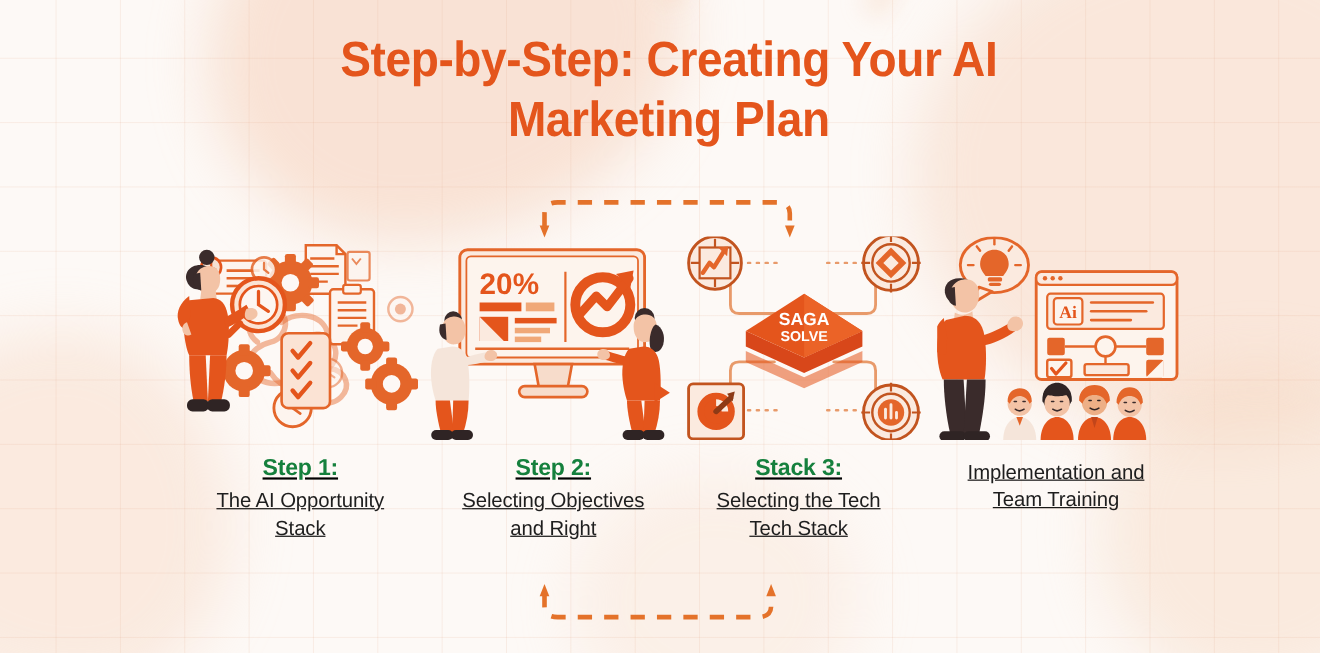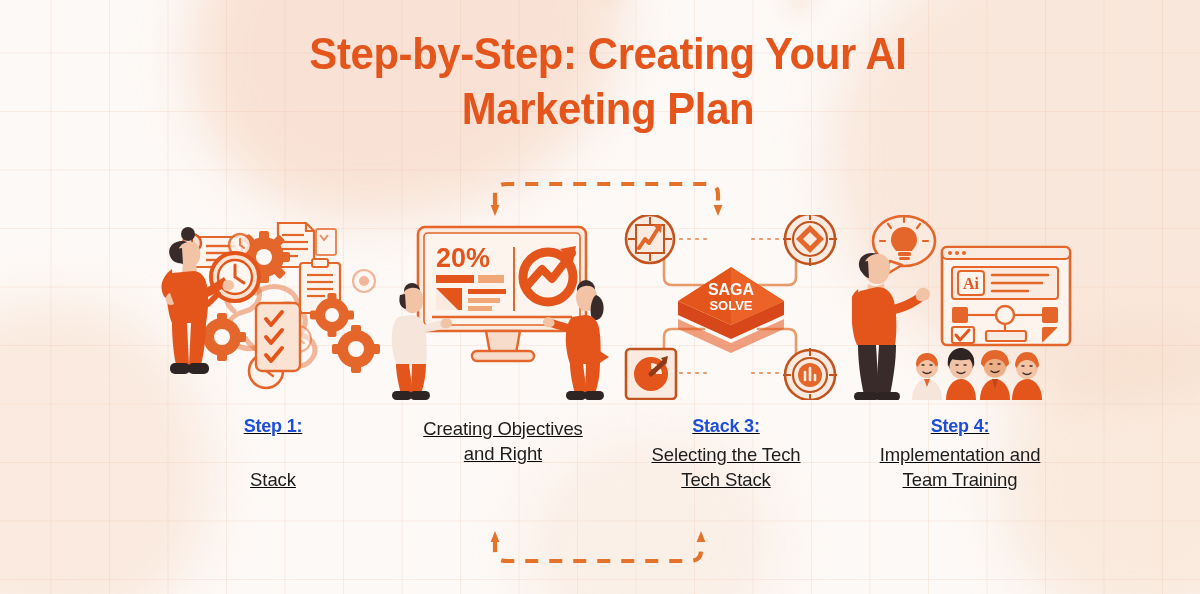--- a/index.html
+++ b/index.html
@@ -59,21 +59,21 @@
   #steps-row{position:absolute;left:0;top:215px;width:1200px;height:300px;z-index:4;
              display:flex;align-items:flex-start;}
   .step-col{width:226px;position:relative;display:flex;flex-direction:column;align-items:center;text-decoration:underline;}
   #step-col-1{margin-left:160px;}
   #step-col-2{margin-left:4px;}
   #step-col-3{margin-left:2px;align-items:flex-end;}
   #step-col-4{margin-left:8px;align-items:flex-end;}
   .art{width:226px;height:185px;position:relative;}
   .art svg{position:absolute;left:0;top:0;}
   .caption{width:236px;text-align:center;margin-top:13px;}
-  .step-title{font-size:18px;font-weight:bold;color:#1d4ed8;line-height:26px;letter-spacing:-.2px;}
+  .step-title{font-size:21px;font-weight:bold;color:#15803d;line-height:26px;letter-spacing:-.2px;}
   .step-desc{font-size:18.5px;color:#1e1e1e;line-height:25px;margin-top:3px;letter-spacing:-.1px;}
 
   
   #play-arrow{position:absolute;left:594px;top:347px;z-index:6;}
 </style>
 </head>
 <body>
 
 <div id="bg-layer">
   <div class="bg-base"></div>
@@ -248,21 +248,21 @@
           <path d="M12 108 h15 l2 42 h-13 c-3 -14 -4 -30 -4 -42 z" fill="#E4551C"></path>
           <path d="M31 108 h15 c0 14 -2 30 -5 42 h-12 z" fill="#E4551C"></path>
           <rect x="10" y="148" width="20" height="11" rx="5" fill="#2F2424"></rect>
           <rect x="28" y="148" width="21" height="11" rx="5" fill="#2F2424"></rect>
         </g>
       </svg>
     </div>
     <div class="caption">
       <div class="step-title">Step 1:</div>
       <div class="step-desc">
-        <br>
+        <span>The AI Opportunity</span><br>
         <span>Stack</span>
       </div>
     </div>
   </div>
 
   <div class="step-col" id="step-col-2">
     <div class="art">
       <svg width="226" height="185" viewBox="0 0 226 185">
 
         <g>
@@ -313,22 +313,23 @@
           <path d="M182 110 c-7 -2 -14 -4 -20 -6 l-2 8 c7 2 16 5 22 5 z" fill="#E4551C"></path>
           <path d="M162 103 c-4 -2 -9 0 -9 4 c0 4 4 6 8 5 c4 -1 5 -5 1 -9 z" fill="#F3C3A6"></path>
           <path d="M180 149 h13 l4 30 h-12 c-3 -11 -5 -22 -5 -30 z" fill="#E4551C"></path>
           <path d="M196 149 h14 c0 11 -2 21 -5 30 h-10 z" fill="#E4551C"></path>
           <rect x="176" y="176" width="20" height="9" rx="4.5" fill="#2F2424"></rect>
           <rect x="194" y="176" width="20" height="9" rx="4.5" fill="#2F2424"></rect>
         </g>
       </svg>
     </div>
     <div class="caption">
+      <div class="step-title">Step 2:</div>
       <div class="step-desc">
-        <span>Creating Objectives</span><br>
+        <span>Selecting Objectives</span><br>
         <span>and Right</span>
       </div>
     </div>
   </div>
 
   <div class="step-col" id="step-col-3">
     <div class="art">
       <svg width="226" height="185" viewBox="0 0 226 185">
 
         <g fill="none" stroke="#E89A6A" stroke-width="2.6" stroke-linecap="round" stroke-linejoin="round">
@@ -528,21 +529,20 @@
             <g stroke="#3A2B2B" stroke-width="1.4" fill="none" stroke-linecap="round">
               <line x1="170" y1="151" x2="172" y2="151"></line>
                 <line x1="178" y1="151" x2="180" y2="151"></line>
             </g>
             <path d="M171 158 q4 3 8 0" stroke="#3A2B2B" stroke-width="1.4" fill="none" stroke-linecap="round"></path>
           </g>
         </g>
       </svg>
     </div>
     <div class="caption">
-      <div class="step-title">Step 4:</div>
       <div class="step-desc">
         <span>Implementation and</span><br>
         <span>Team Training</span>
       </div>
     </div>
   </div>
 
 </div>
 
 </body></html>

